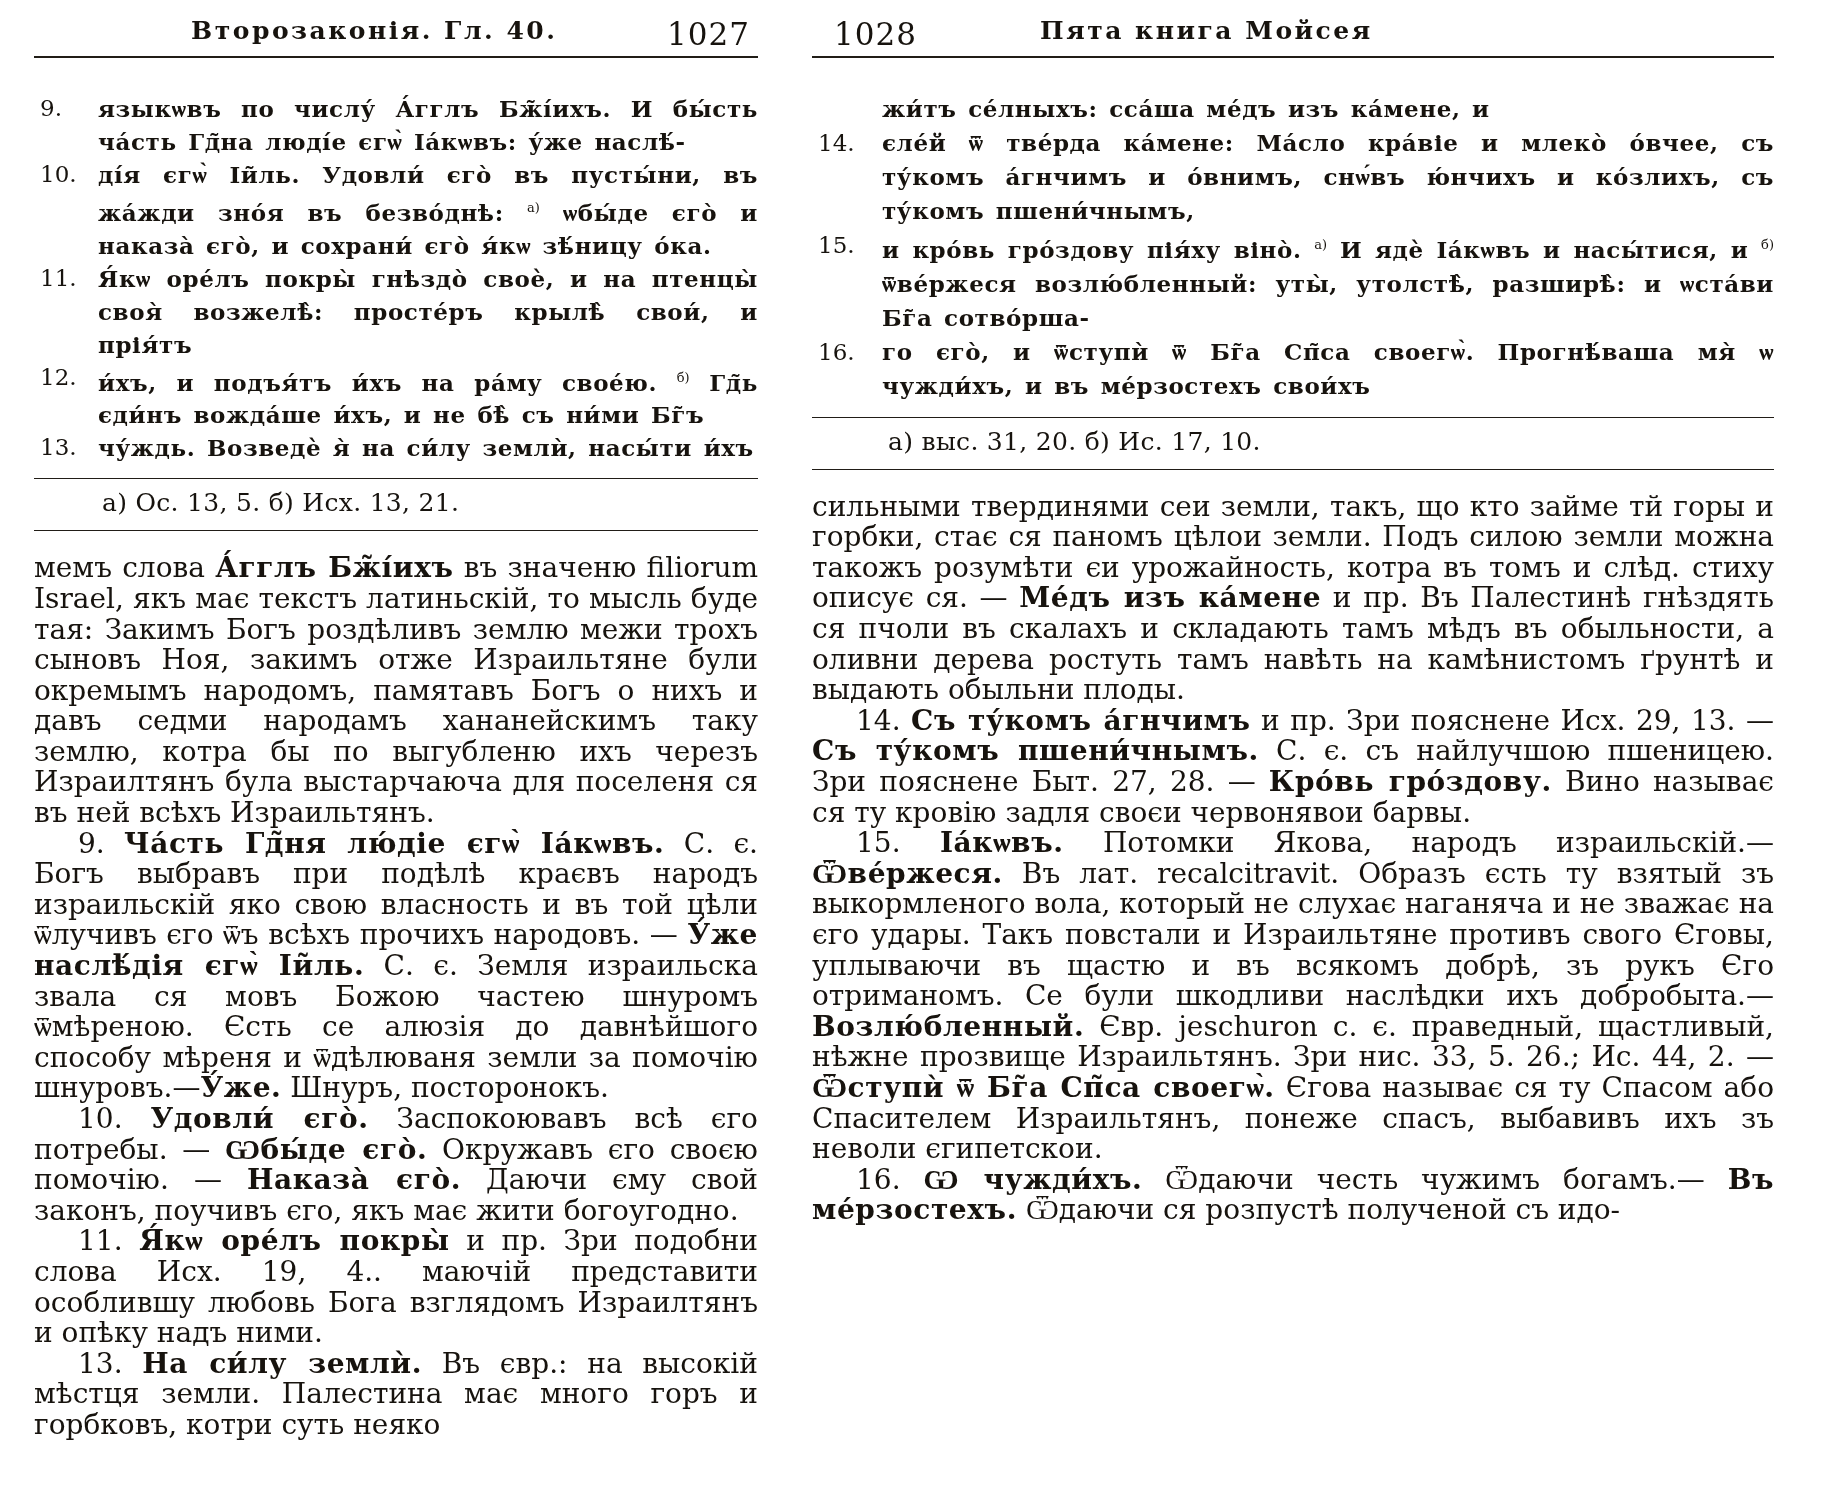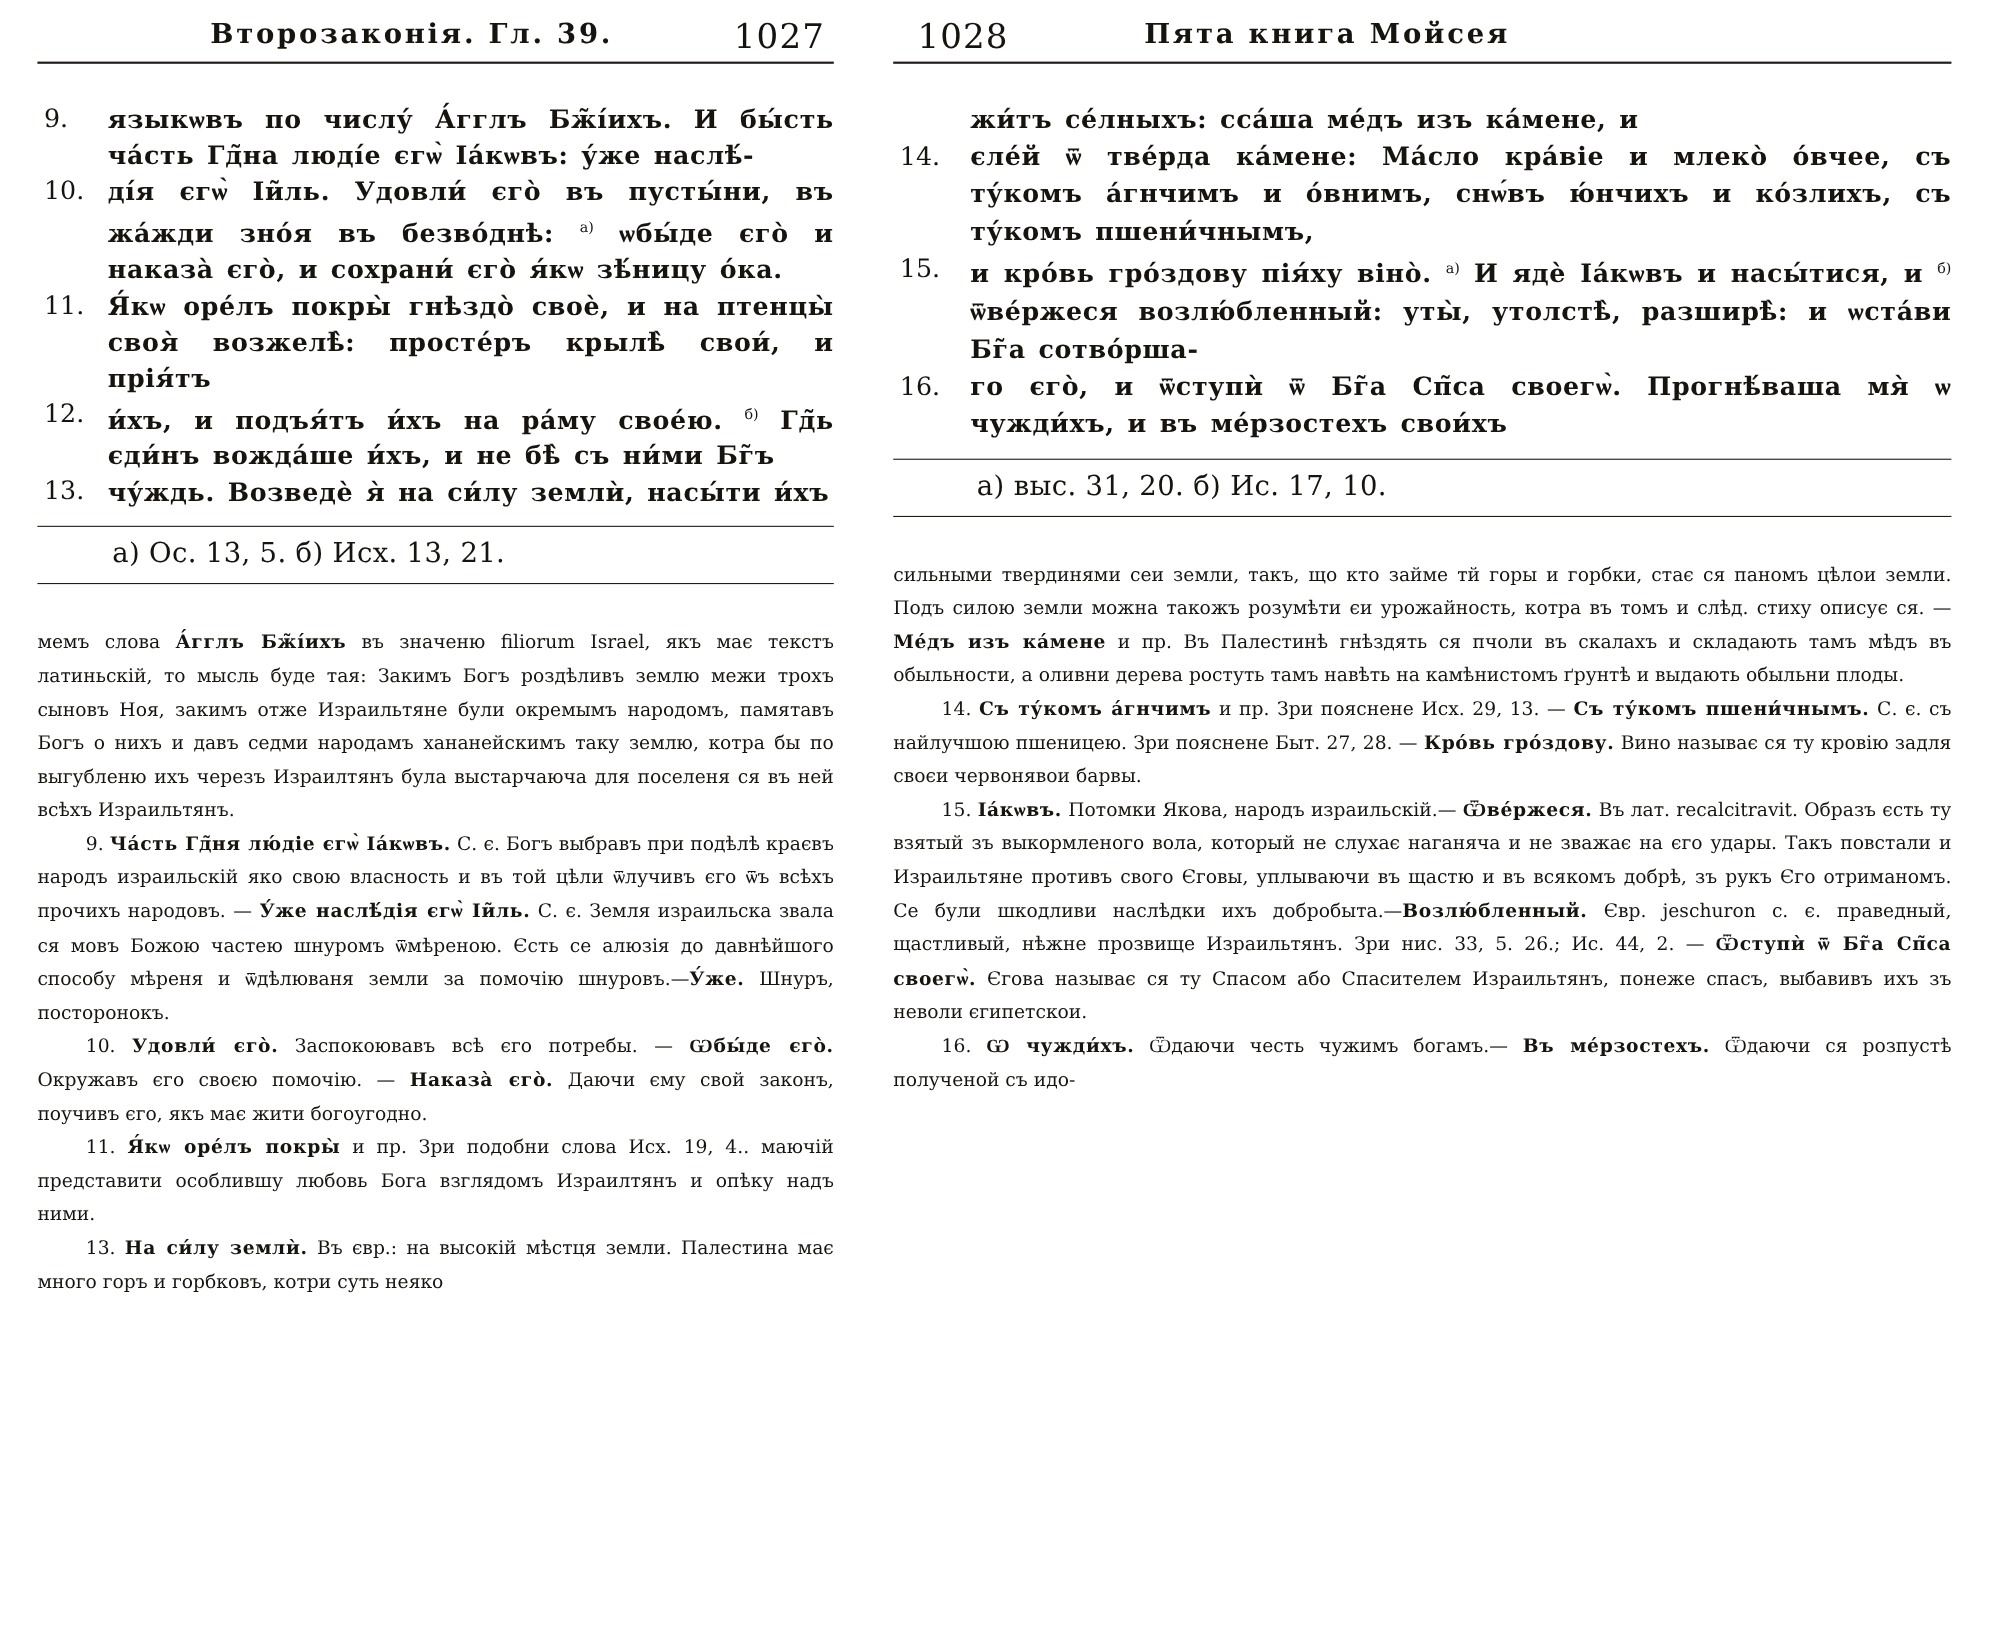--- a/index.html
+++ b/index.html
@@ -90,40 +90,40 @@
   .fn-rule-top { margin-top: 14px; }
   .footnote {
     font-size: 25px;
     padding: 9px 0 9px 68px;
     letter-spacing: 0.3px;
   }
   .page-right .footnote { padding-left: 76px; }
 
   
   .commentary {
-    margin-top: 38px;
-    font-size: 17px;
+    margin-top: 22px;
+    font-size: 28px;
     line-height: 30.6px;
     text-align: justify;
   }
   .cpara { margin: 0; }
   .cpara.indent { text-indent: 44px; }
   .b {
     font-weight: bold;
     letter-spacing: 0.6px;
   }
 </style>
 </head>
 <body>
 
 <div class="spread">
 
   <div class="page page-left">
     <div class="pheader">
-      <span class="ptitle">Второзаконія. Гл. 39.</span>
+      <span class="ptitle">Второзаконія. Гл. 40.</span>
       <span class="pnum pnum-right">1027</span>
     </div>
     <div class="hrule"></div>
 
     <div class="scripture" id="verses-left">
         <div class="verse"><span class="vnum">9.</span><span>языкѡвъ по числу́ А́гглъ Бж̃і́ихъ. И бы́сть ча́сть Гд̃на люді́е єгѡ̀ Іа́кѡвъ: у́же наслѣ́-</span></div>
         <div class="verse"><span class="vnum">10.</span><span>ді́я єгѡ̀ Іи̃ль. Удовли́ єго̀ въ пусты́ни, въ жа́жди зно́я въ безво́днѣ: </span><span class="sup">а)</span><span> ѡбы́де єго̀ и наказа̀ єго̀, и сохрани́ єго̀ я́кѡ зѣ́ницу о́ка.</span></div>
         <div class="verse"><span class="vnum">11.</span><span>Я́кѡ оре́лъ покры̀ гнѣздо̀ своѐ, и на птенцы̀ своя̀ возжелѣ̀: просте́ръ крылѣ̀ свои́, и прія́тъ</span></div>
         <div class="verse"><span class="vnum">12.</span><span>и́хъ, и подъя́тъ и́хъ на ра́му свое́ю. </span><span class="sup">б)</span><span> Гд̃ь єди́нъ вожда́ше и́хъ, и не бѣ̀ съ ни́ми Бг̃ъ</span></div>
         <div class="verse"><span class="vnum">13.</span><span>чу́ждь. Возведѐ я̀ на си́лу землѝ, насы́ти и́хъ</span></div>

